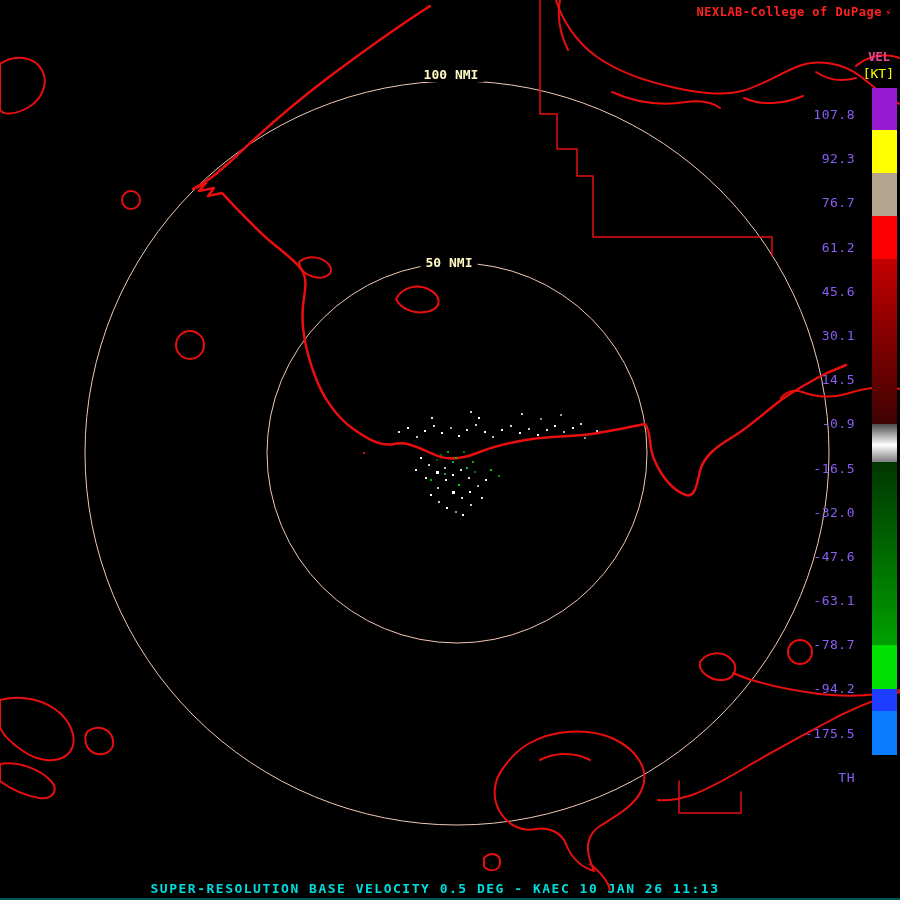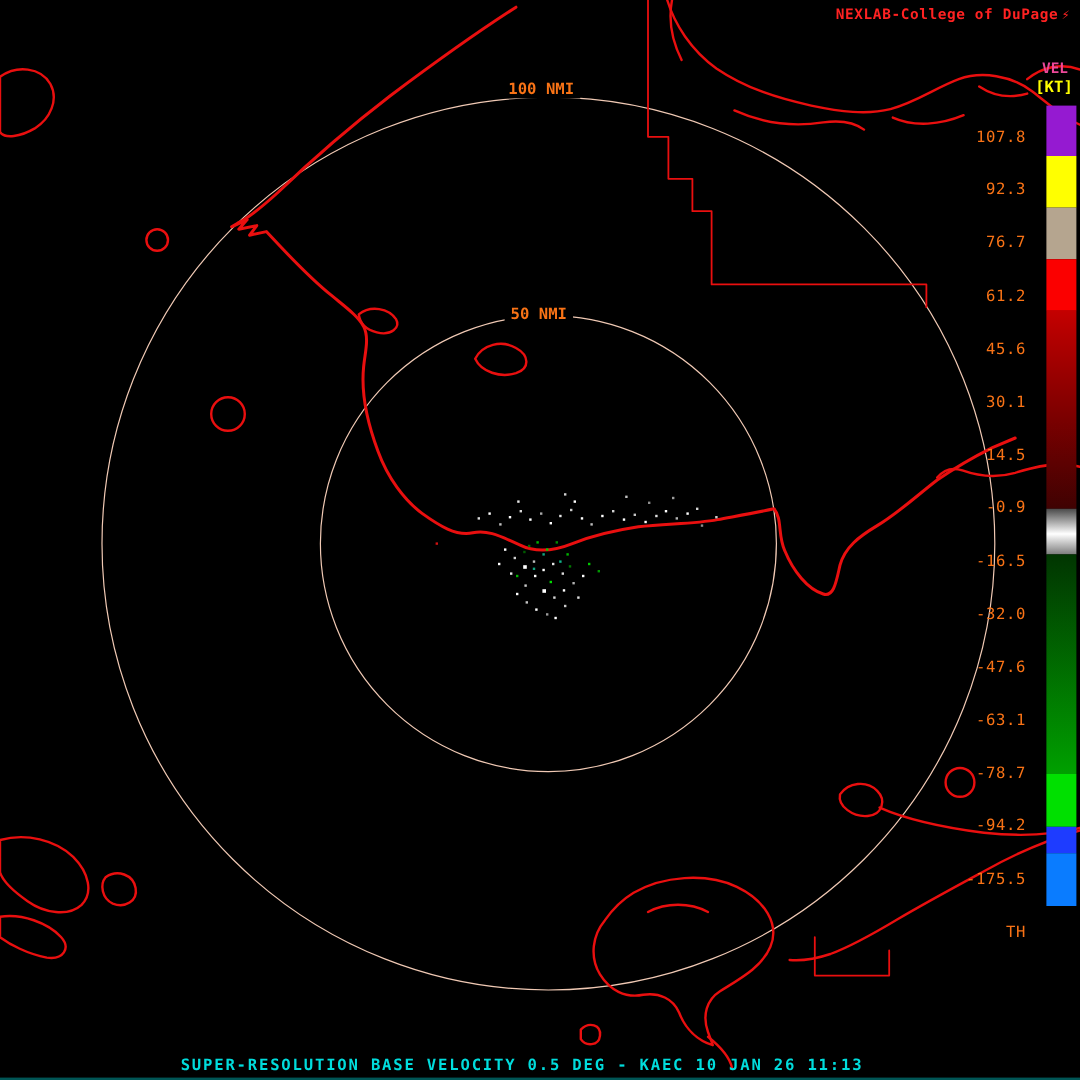--- a/index.html
+++ b/index.html
@@ -40,55 +40,55 @@
     color: #ec4899;
     font-size: 12px;
     font-weight: bold;
   }
   .cb-units {
     position: absolute;
     top: 66px;
     right: 6px;
     color: #ffff00;
     font-size: 13px;
-    font-weight: bold;
+    font-weight: normal;
   }
   .ticks {
     position: absolute;
     top: 108px;
     right: 45px;
     height: 676px;
     width: 62px;
     display: flex;
     flex-direction: column;
     justify-content: space-between;
     text-align: right;
   }
   .ticks span {
     display: block;
     height: 13px;
     line-height: 13px;
     font-size: 13px;
-    color: #f97316;
+    color: #8b5cf6;
     letter-spacing: 0.5px;
   }
   .colorbar {
     position: absolute;
     top: 88px;
     right: 3px;
     width: 25px;
     height: 702px;
     display: flex;
     flex-direction: column;
   }
   .ring-label {
     position: absolute;
     transform: translateX(-50%);
     background: #000;
-    color: #f97316;
+    color: #fef9c3;
     font-size: 13px;
     font-weight: bold;
     padding: 0 5px;
     height: 14px;
     line-height: 14px;
     white-space: nowrap;
   }
   .status {
     position: absolute;
     bottom: 4px;

